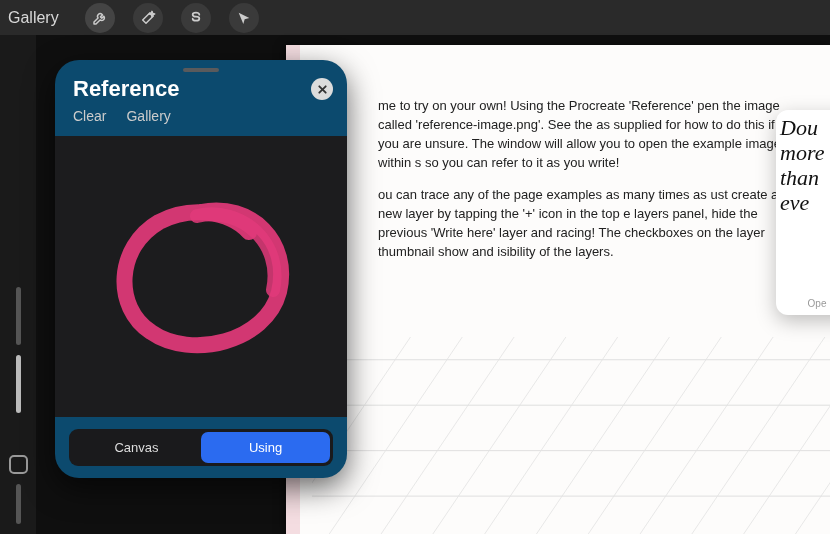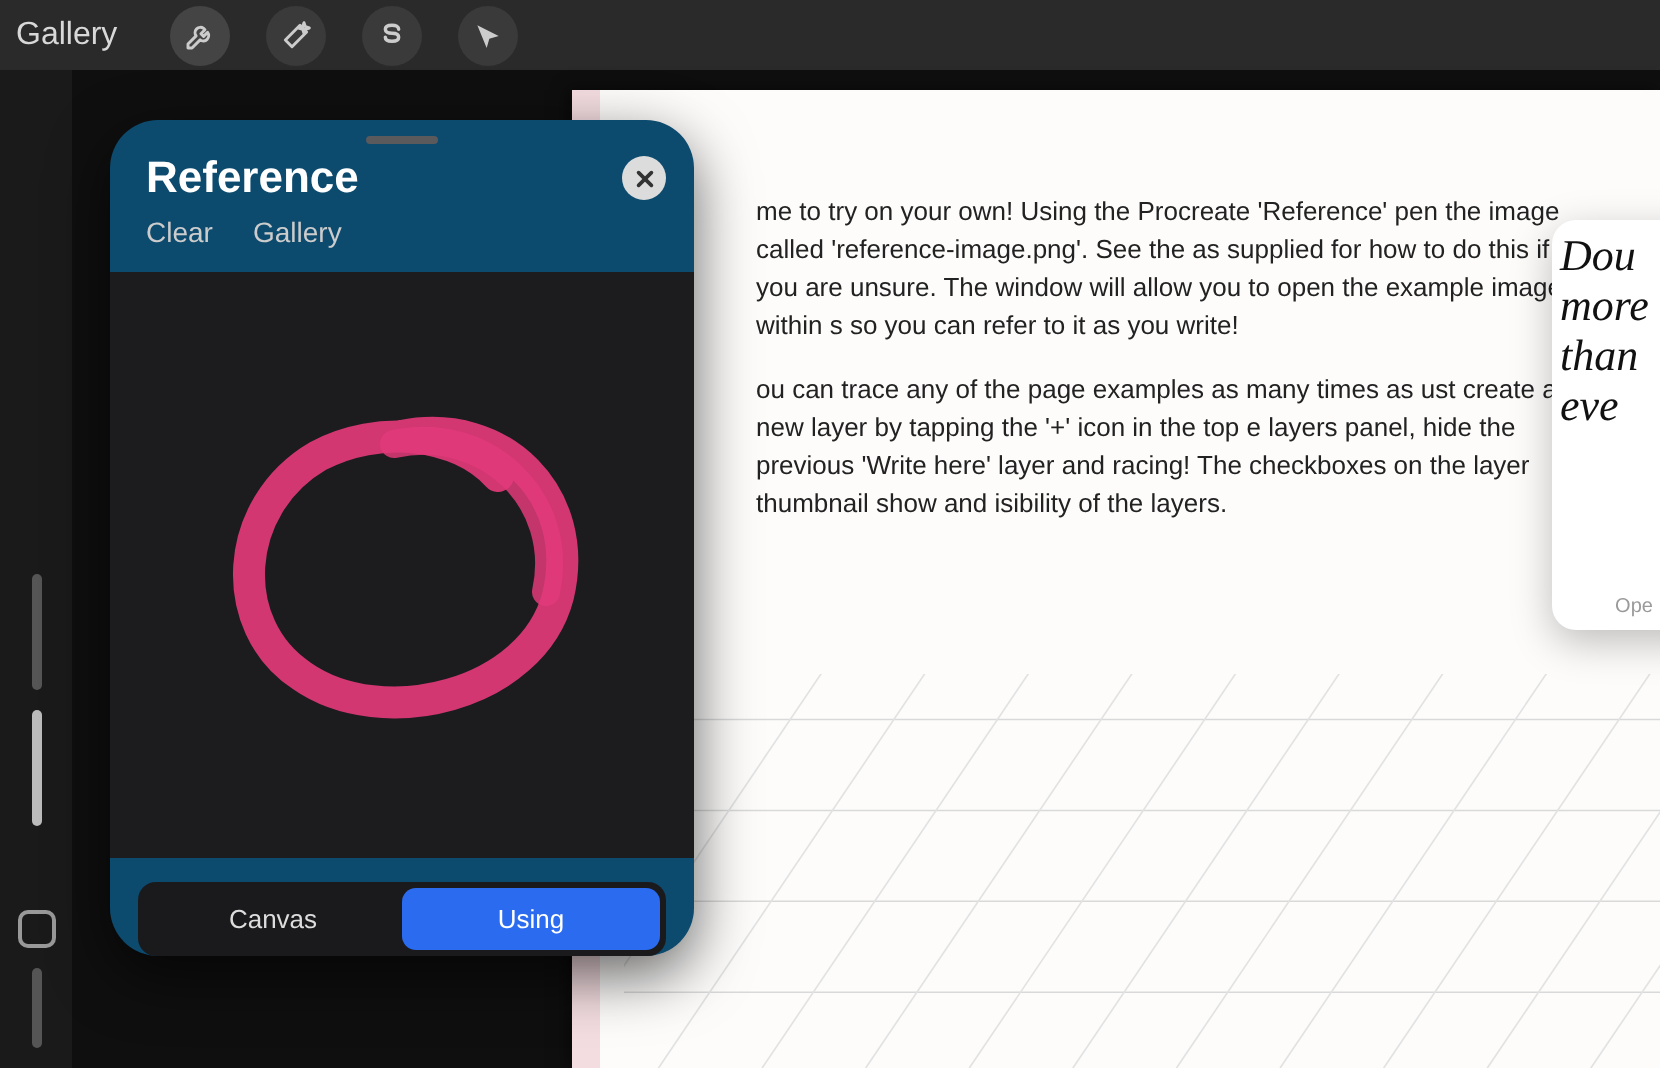--- a/index.html
+++ b/index.html
@@ -142,21 +142,21 @@
     }
 
     
     .annotation {
       position: absolute; z-index: 1;
       left: 50%; top: 50%; transform: translate(-50%, -50%);
       pointer-events: none;
     }
 
     .panel-footer {
-      padding: 12px 14px 0 14px;
+      padding: 12px 14px 12px 14px;
     }
     .segmented {
       display: flex;
       background: #1a1a1c;
       border-radius: 9px;
       padding: 3px;
     }
     .segment {
       flex: 1;
       text-align: center;

